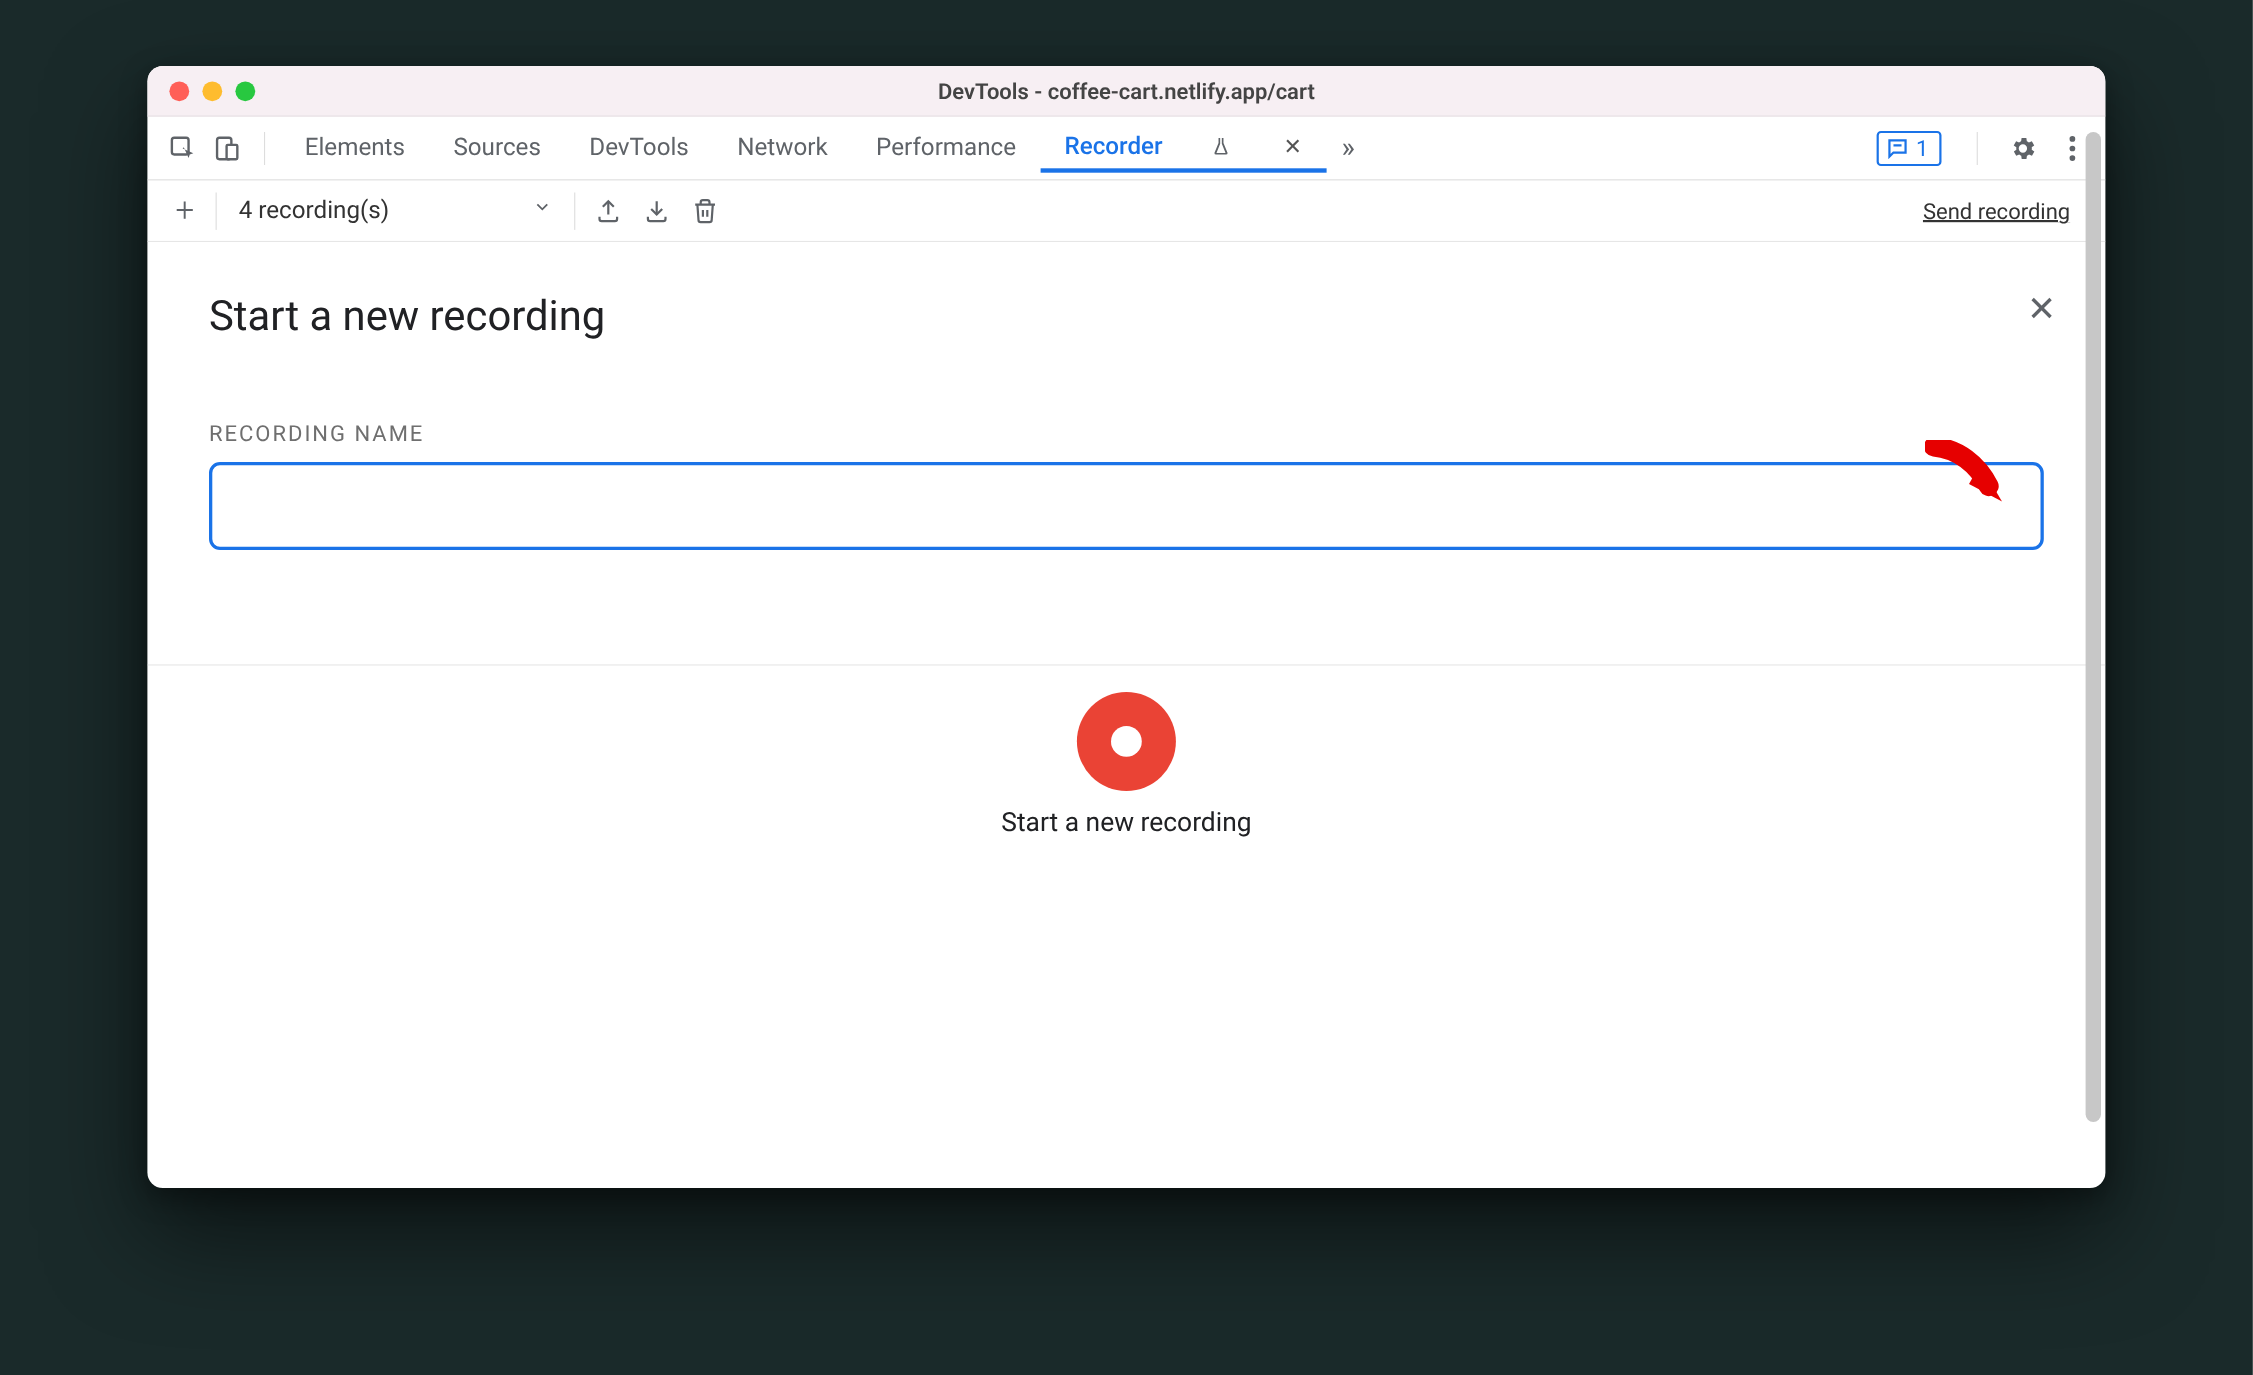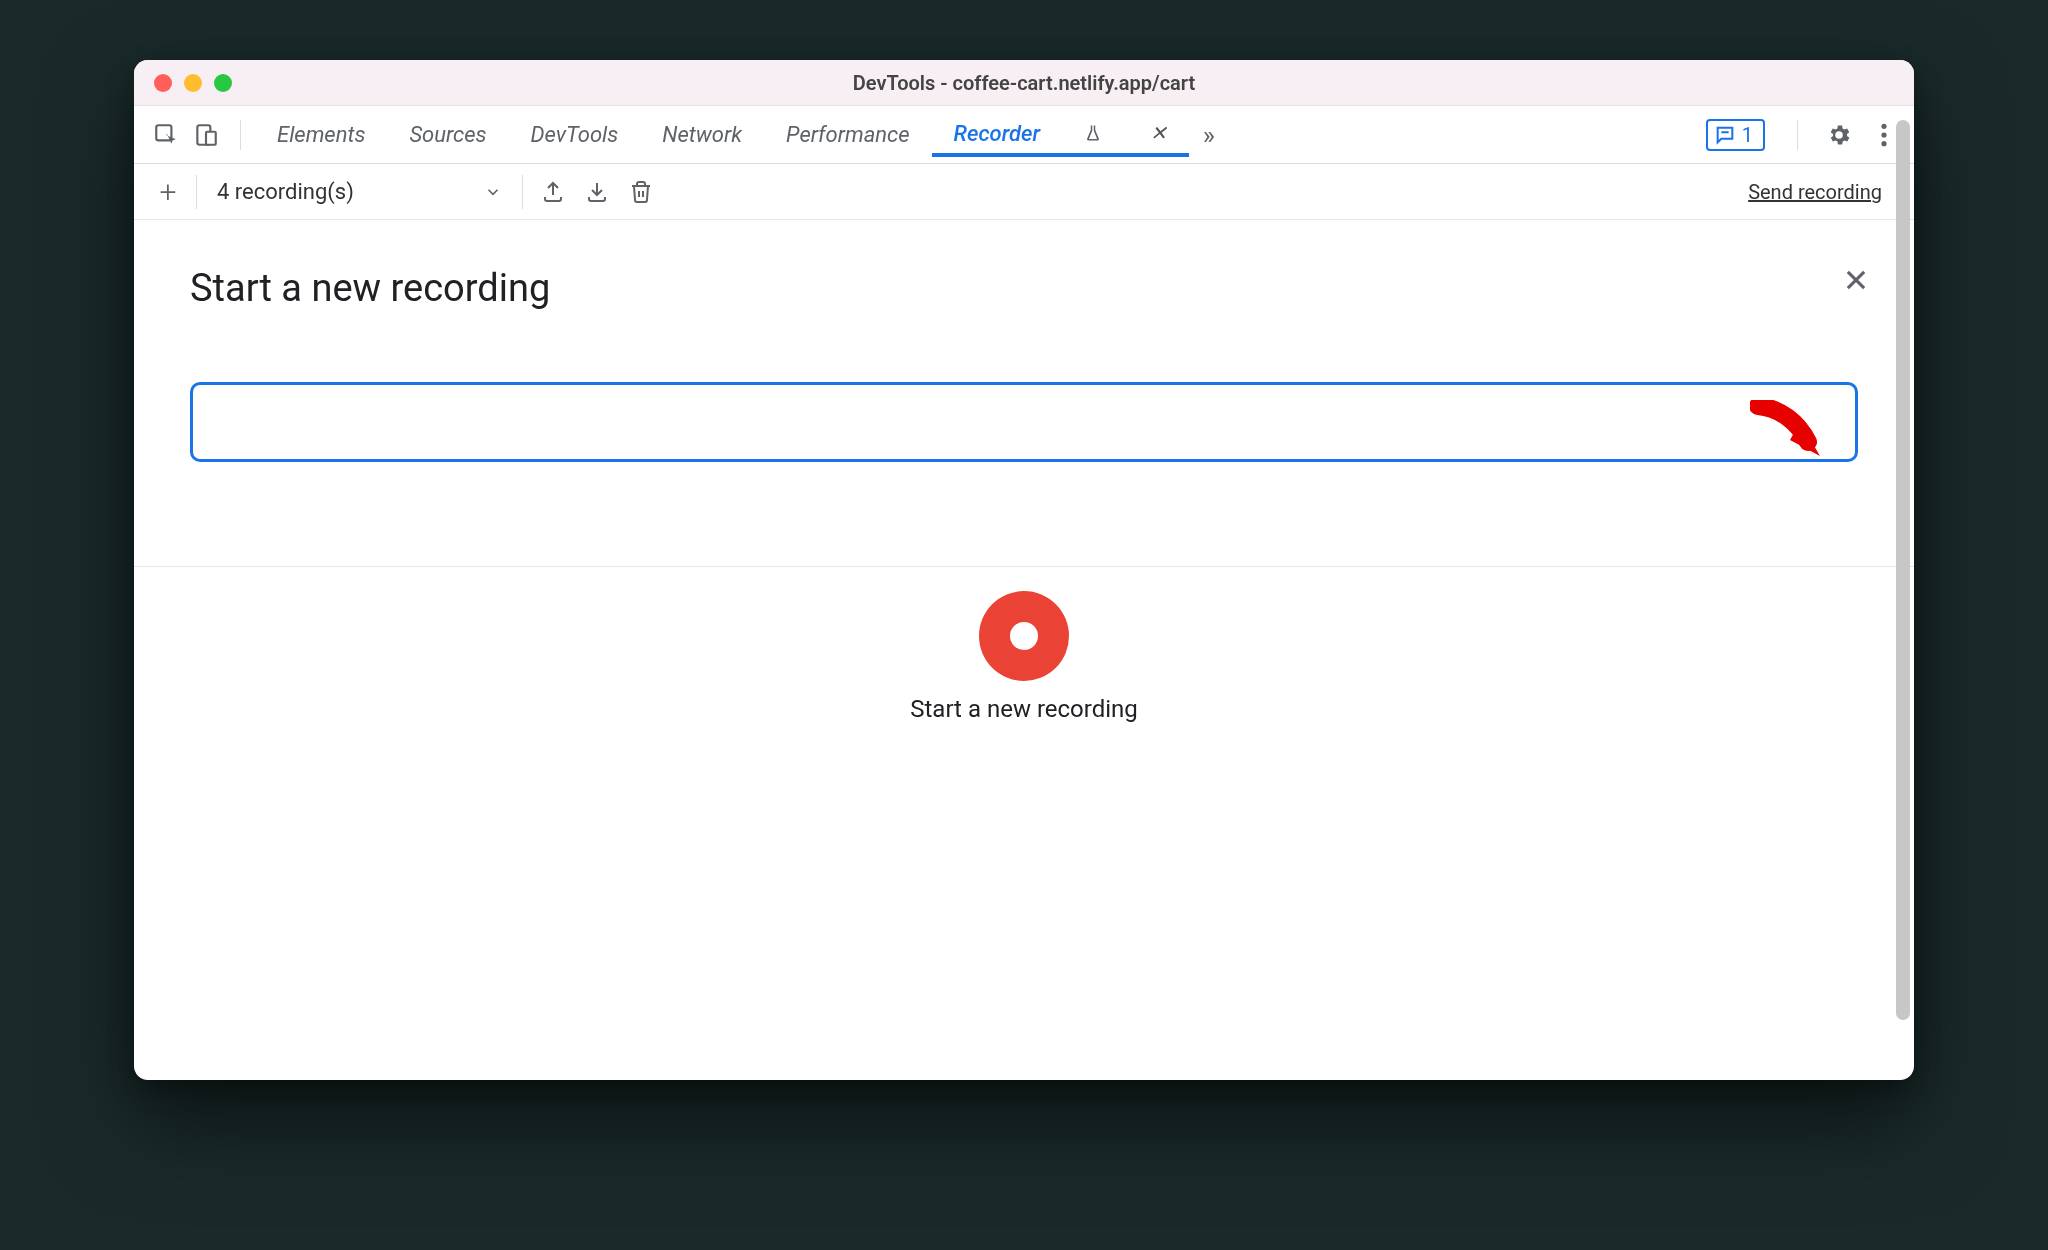--- a/index.html
+++ b/index.html
@@ -65,21 +65,20 @@
   .sep { width: 1px; height: 30px; background: #ddd; margin: 0 14px; }
   .tab {
     padding: 0 22px;
     font-size: 22px;
     color: #5f6368;
     height: 44px;
     display: flex;
     align-items: center;
     gap: 8px;
     cursor: pointer;
-    font-style: italic;
   }
   .tab.active {
     color: #1a73e8;
     border-bottom: 4px solid #1a73e8;
     font-weight: 500;
     padding-bottom: 0;
     margin-bottom: -1px;
     gap: 44px;
   }
   .tab .close-x {
@@ -106,21 +105,21 @@
     padding: 0 14px;
   }
   .subbar .plus {
     width: 40px; height: 40px;
     display:flex;align-items:center;justify-content:center;
     color:#5f6368;font-size:30px;font-weight:300;
   }
   .subbar .sep2 { width:1px;height:34px;background:#ddd;margin:0 8px; }
   .subbar .dd {
     font-size:22px;color:#333;
-    display:flex;align-items:center;gap:130px;
+    display:flex;gap:130px;
     padding:0 12px;
   }
   .subbar .chev { color:#5f6368; }
   .subbar .ibtn {
     width:44px;height:44px;display:flex;align-items:center;justify-content:center;
     color:#5f6368;
   }
   .subbar .spacer{flex:1;}
   .feedback {
     font-size:20px;color:#333;text-decoration:underline;margin-right:18px;
@@ -310,20 +309,23 @@
     <div class="panel">
       <h1>Start a new recording</h1>
 
       <div class="close-panel">
         <svg width="28" height="28" viewBox="0 0 24 24" fill="none" stroke="currentColor" stroke-width="2.6">
             <line x1="5" y1="5" x2="19" y2="19"></line>
             <line x1="19" y1="5" x2="5" y2="19"></line>
           </svg>
       </div>
 
+      <div class="field-label">
+        <span>RECORDING NAME</span>
+      </div>
       <input class="input" type="text" autofocus="" value="" style="">
 
       <div class="gap"></div>
 
 
     </div>
 
     <div class="footer">
       <div class="recbtn">
         <div class="inner"></div>

